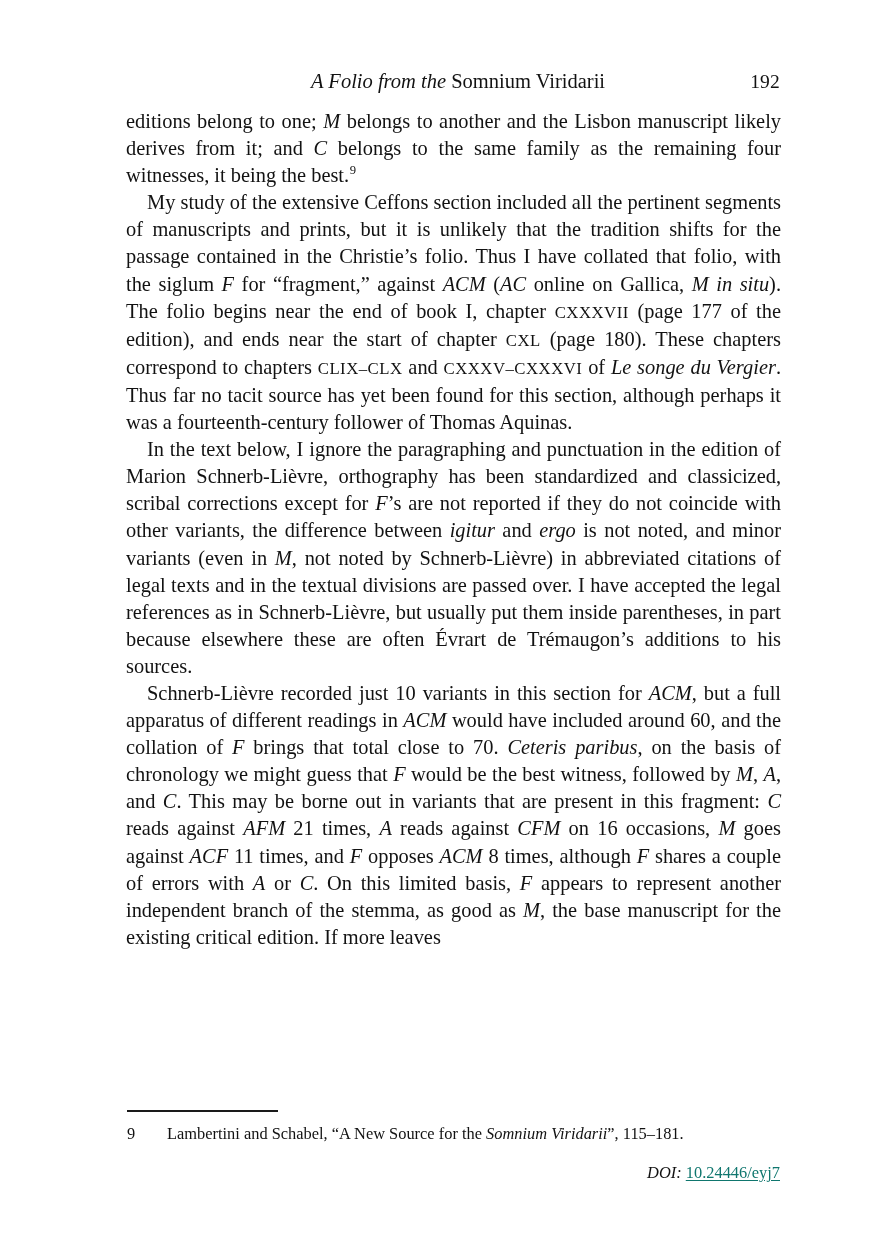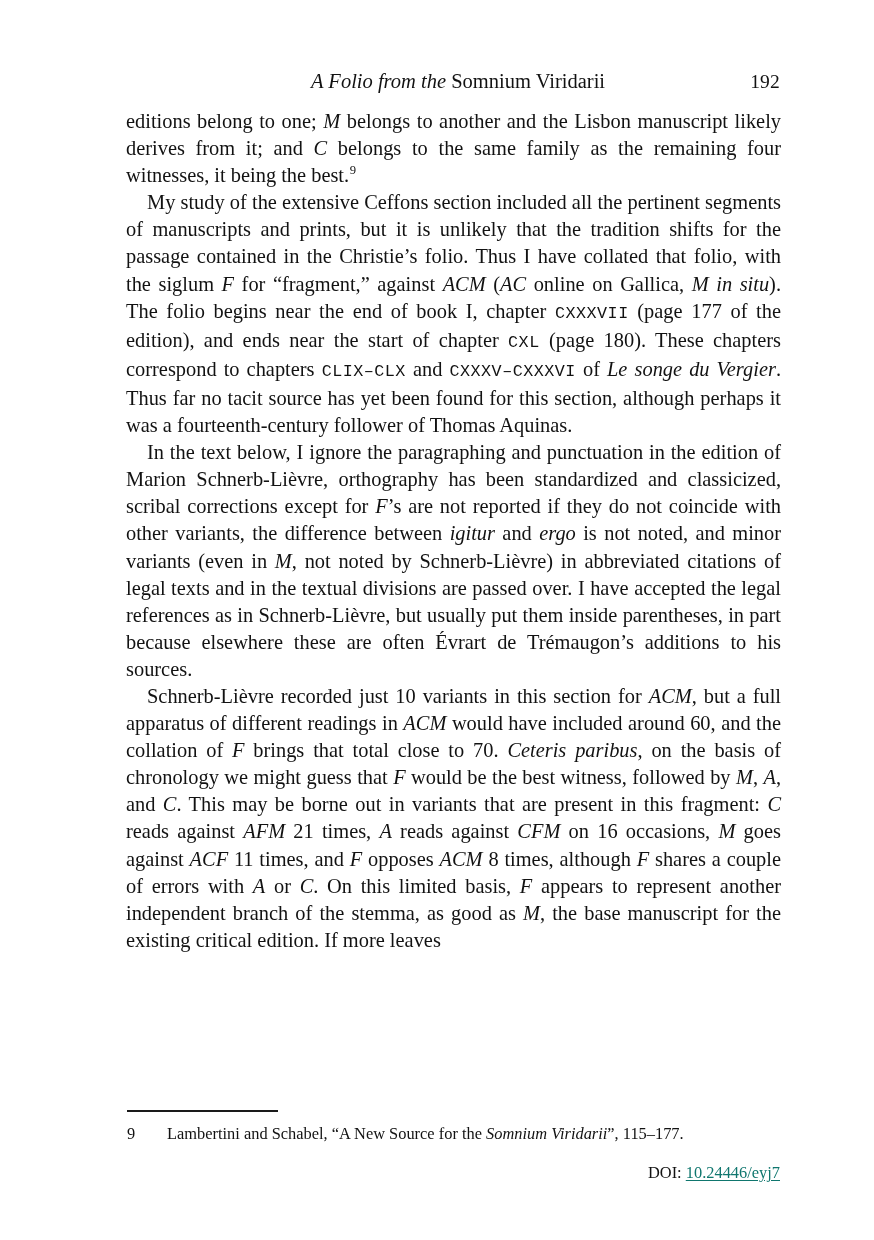--- a/index.html
+++ b/index.html
@@ -82,21 +82,20 @@
 
   .sc {
     font-variant: small-caps;
     font-feature-settings: "smcp" 1;
     letter-spacing: 0.3px;
   }
   
   .sc-man {
     font-size: 0.82em;
     letter-spacing: 0.5px;
-    font-family: Liberation Mono, monospace;
   }
 
   sup.fn {
     font-size: 0.62em;
     vertical-align: 0.62em;
     line-height: 0;
     margin-left: 0.5px;
   }
 
   
@@ -131,20 +130,21 @@
   
   .doi-line {
     position: absolute;
     left: 126px;
     top: 1163px;
     width: 654px;
     text-align: right;
     font-size: 16.4px;
   }
   .doi-label {
+    font-style: italic;
   }
   .doi-link {
     color: #2222cc;
     text-decoration: underline;
     text-underline-offset: 1.5px;
   }
 </style>
 </head>
 <body>
 
@@ -162,21 +162,21 @@
       <p class="indent"><span>My study of the extensive Ceffons section included all the pertinent segments of manuscripts and prints, but it is unlikely that the tradition shifts for the passage contained in the Christie’s folio. Thus I have collated that folio, with the siglum </span><i>F</i><span> for “fragment,” against </span><i>ACM</i><span> (</span><i>AC</i><span> online on Gallica, </span><i>M in situ</i><span>). The folio begins near the end of book I, chapter </span><span class="sc sc-man">CXXXVII</span><span> (page 177 of the edition), and ends near the start of chapter </span><span class="sc sc-man">CXL</span><span> (page 180). These chapters correspond to chapters </span><span class="sc sc-man">CLIX–CLX</span><span> and </span><span class="sc sc-man">CXXXV–CXXXVI</span><span> of </span><i>Le songe du Vergier</i><span>. Thus far no tacit source has yet been found for this section, although perhaps it was a fourteenth-century follower of Thomas Aquinas.</span></p>
       <p class="indent"><span>In the text below, I ignore the paragraphing and punctuation in the edition of Marion Schnerb-Lièvre, orthography has been standardized and classicized, scribal corrections except for </span><i>F</i><span>’s are not reported if they do not coincide with other variants, the difference between </span><i>igitur</i><span> and </span><i>ergo</i><span> is not noted, and minor variants (even in </span><i>M</i><span>, not noted by Schnerb-Lièvre) in abbreviated citations of legal texts and in the textual divisions are passed over. I have accepted the legal references as in Schnerb-Lièvre, but usually put them inside parentheses, in part because elsewhere these are often Évrart de Trémaugon’s additions to his sources.</span></p>
       <p class="indent"><span>Schnerb-Lièvre recorded just 10 variants in this section for </span><i>ACM</i><span>, but a full apparatus of different readings in </span><i>ACM</i><span> would have included around 60, and the collation of </span><i>F</i><span> brings that total close to 70. </span><i>Ceteris paribus</i><span>, on the basis of chronology we might guess that </span><i>F</i><span> would be the best witness, followed by </span><i>M</i><span>, </span><i>A</i><span>, and </span><i>C</i><span>. This may be borne out in variants that are present in this fragment: </span><i>C</i><span> reads against </span><i>AFM</i><span> 21 times, </span><i>A</i><span> reads against </span><i>CFM</i><span> on 16 occasions, </span><i>M</i><span> goes against </span><i>ACF</i><span> 11 times, and </span><i>F</i><span> opposes </span><i>ACM</i><span> 8 times, although </span><i>F</i><span> shares a couple of errors with </span><i>A</i><span> or </span><i>C</i><span>. On this limited basis, </span><i>F</i><span> appears to represent another independent branch of the stemma, as good as </span><i>M</i><span>, the base manuscript for the existing critical edition. If more leaves</span></p>
     </div>
 
   <div class="fn-rule"></div>
 
   <div class="footnotes" id="footnote-list">
       <div class="fn-item">
         <div class="fn-num">9</div>
-        <div class="fn-body"><span>Lambertini and Schabel, “A New Source for the </span><i>Somnium Viridarii</i><span>”, 115–177.</span></div>
+        <div class="fn-body"><span>Lambertini and Schabel, “A New Source for the </span><i>Somnium Viridarii</i><span>”, 115–181.</span></div>
       </div>
     </div>
 
   <div class="doi-line">
     <span class="doi-label">DOI:</span>
     <span> </span><a class="doi-link" href="#" style="color: #0f766e;">10.24446/eyj7</a>
   </div>
 
 </div>
 

